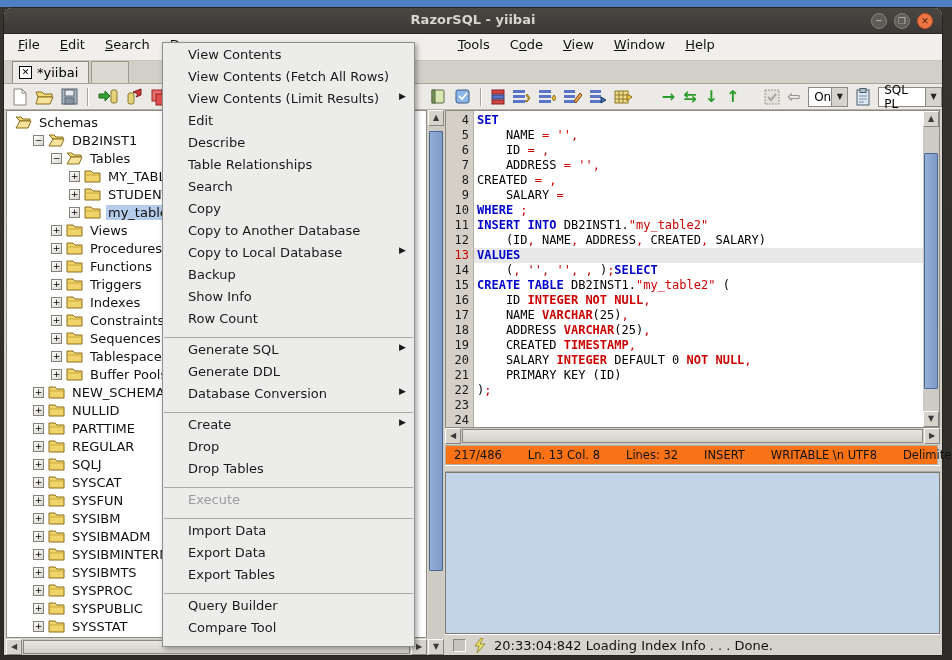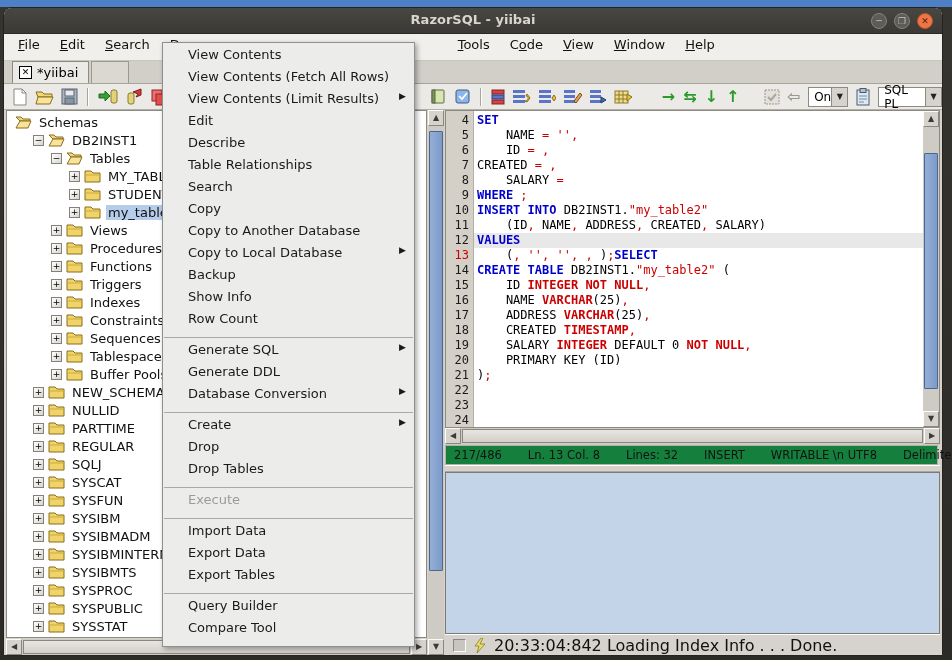--- a/index.html
+++ b/index.html
@@ -70,30 +70,30 @@
   .gutter .ln { height:15px; font:12px "DejaVu Sans Mono", monospace; text-align:right; padding-right:4px; color:#1a1a1a; }
   .gutter .ln.red { color:#cc0000; }
   .code { flex:1; padding-top:2px; overflow:hidden; position:relative; }
   .code-line { height:15px; font:12px "DejaVu Sans Mono", monospace; white-space:pre; color:#000; padding-left:3px; }
   .code-line.current { background:#e8e8e8; }
   .code .k { color:#0000cc; font-weight:bold; }
   .code .t { color:#cc0000; font-weight:bold; }
   .code .r { color:#cc0000; }
   .editor-vscroll { width:16px; flex:none; background:#cecbc5; position:relative; }
   .editor-hscroll { position:absolute; left:0; right:0; top:318px; height:17px; background:#cecbc5; }
-  .editor-status { position:absolute; left:0; right:2px; top:335px; height:20px; background:#15803d;
+  .editor-status { position:absolute; left:0; right:2px; top:335px; height:20px; background:#f97316;
                    border:1px solid #b3b0a8; display:flex; align-items:center; gap:26px;
                    font-size:11.5px; color:#111; padding-left:8px; white-space:nowrap; }
   .splitter { position:absolute; left:0; right:0; top:355px; height:7px; background:#d6d3cd;
               border-top:1px solid #fff; border-bottom:1px solid #aaa7a0; }
   .result-panel { position:absolute; left:0; right:0; top:362px; height:162px;
                   background:#c3d4e9; border:1px solid #7d7a73; }
   .bottom-status { position:absolute; left:0; right:0; top:524px; bottom:0; background:#d6d3cd;
                    border-top:1px solid #fff; display:flex; align-items:center; gap:8px;
-                   font-size:16px; color:#111; padding-left:8px; }
+                   font-size:13px; color:#111; padding-left:8px; }
   .bs-square { width:13px; height:13px; background:#c8c5bf; border:1px solid; border-color:#8a8780 #fcfbf8 #fcfbf8 #8a8780; }
   
   .popup { position:absolute; left:162px; top:42px; width:253px; z-index:50; background:#ececeb;
            border:1px solid #8f8f8f; box-shadow:2px 2px 5px rgba(0,0,0,.35); padding:4px 0; }
   .pm-item { height:22px; display:flex; align-items:flex-start; padding:0 8px 0 25px;
              font-size:13px; color:#1a1a1a; }
   .pm-item.selected { background:#5377b0; color:#fff; }
   .pm-item.disabled { color:#9b9b9b; }
   .pm-arrow { margin-left:auto; font-size:9px; }
   .pm-sep { border-top:1px solid #a9a9a9; margin:4px 1px 4px 1px; }
@@ -600,20 +600,21 @@
               <div class="ln">20</div>
               <div class="ln">21</div>
               <div class="ln">22</div>
               <div class="ln">23</div>
               <div class="ln">24</div>
             </div>
           <div class="code" id="code">
               <div class="code-line"><span class="k">SET</span></div>
               <div class="code-line"><span>    NAME </span><span class="r">=</span><span> </span><span class="r">''</span><span class="r">,</span></div>
               <div class="code-line"><span>    ID </span><span class="r">=</span><span> </span><span class="r">,</span></div>
+              <div class="code-line"><span>    ADDRESS </span><span class="r">=</span><span> </span><span class="r">''</span><span class="r">,</span></div>
               <div class="code-line"><span>CREATED </span><span class="r">=</span><span> </span><span class="r">,</span></div>
               <div class="code-line"><span>    SALARY </span><span class="r">=</span></div>
               <div class="code-line"><span class="k">WHERE</span><span> </span><span class="r">;</span></div>
               <div class="code-line"><span class="k">INSERT INTO</span><span> DB2INST1.</span><span class="r">"my_table2"</span></div>
               <div class="code-line"><span>    (ID</span><span class="r">,</span><span> NAME</span><span class="r">,</span><span> ADDRESS</span><span class="r">,</span><span> CREATED</span><span class="r">,</span><span> SALARY)</span></div>
               <div class="code-line current"><span class="k">VALUES</span></div>
               <div class="code-line"><span>    (</span><span class="r">,</span><span> </span><span class="r">''</span><span class="r">,</span><span> </span><span class="r">''</span><span class="r">,</span><span> </span><span class="r">,</span><span> )</span><span class="r">;</span><span class="k">SELECT</span></div>
               <div class="code-line"><span class="k">CREATE TABLE</span><span> DB2INST1.</span><span class="r">"my_table2"</span><span> (</span></div>
               <div class="code-line"><span>    ID </span><span class="t">INTEGER NOT NULL</span><span class="r">,</span></div>
               <div class="code-line"><span>    NAME </span><span class="t">VARCHAR</span><span>(25)</span><span class="r">,</span></div>

